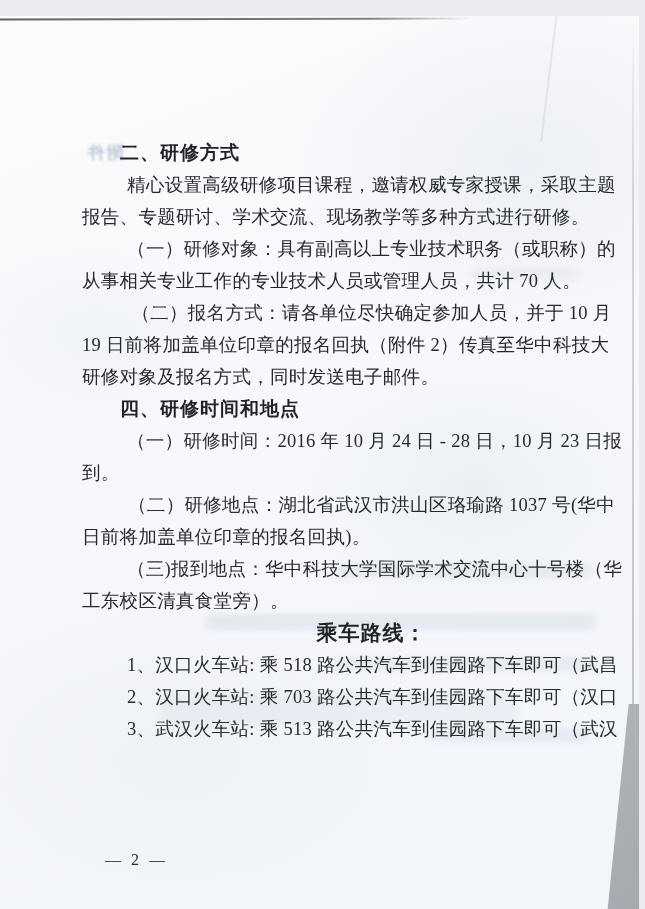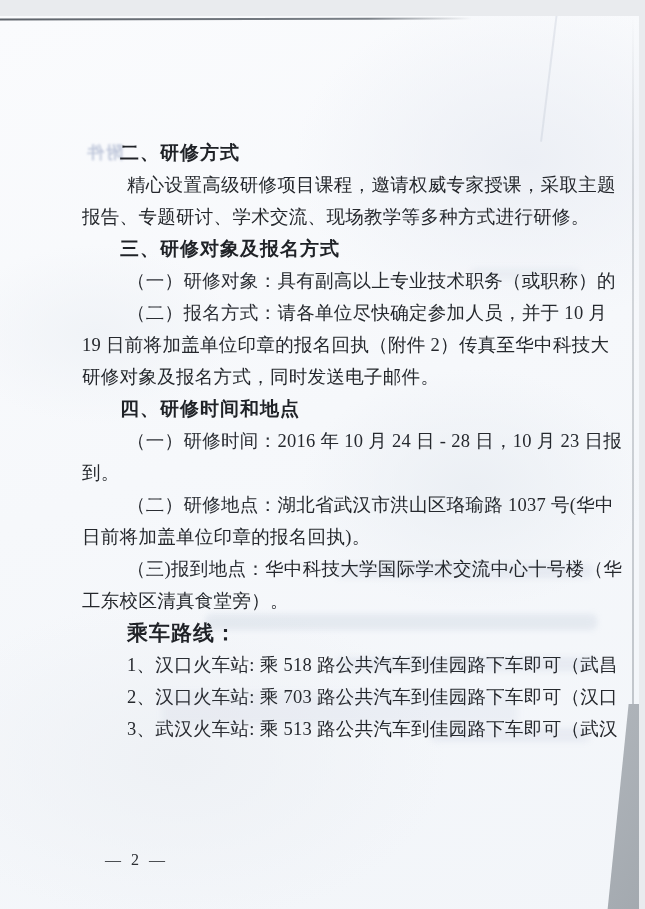--- a/index.html
+++ b/index.html
@@ -35,21 +35,21 @@
   
   .bleed{position:absolute;border-radius:6px;filter:blur(3px);pointer-events:none;}
   .bleed-attachment{
     position:absolute;left:85px;top:125px;font-size:17px;font-weight:bold;
     color:rgba(104,122,168,0.40);filter:blur(1px);
     font-family:"Liberation Sans","DejaVu Sans",sans-serif;letter-spacing:2px;
     transform:scaleX(-1);}
   
   .doc-text{position:absolute;left:82px;top:121px;width:534px;color:#25282d;}
   .line{height:32px;line-height:32px;font-size:18.5px;white-space:nowrap;letter-spacing:0.3px;}
-  .line.indent{padding-left:45px;}
+  .line.indent{padding-left:45px;text-align:center;}
   .line.head{padding-left:38px;font-family:"Liberation Sans","DejaVu Sans",sans-serif;
     font-weight:700;font-size:19px;letter-spacing:1px;color:#1f2227;}
   .line.head2{font-family:"Liberation Sans","DejaVu Sans",sans-serif;
     font-weight:700;font-size:21px;letter-spacing:1px;color:#1f2227;}
   .seg-kai{color:#2a2d33;}
   .page-number{margin-top:10px;padding-left:23px;font-size:16px;letter-spacing:3px;color:#2c2f34;}
 </style>
 </head>
 <body>
 
@@ -61,22 +61,22 @@
   <div class="bleed" style="left:335px;top:641px;width:262px;height:14px;background:rgba(118,138,176,0.10);"></div>
   <div class="bleed" style="left:162px;top:676px;width:356px;height:32px;background:rgba(128,148,182,0.07);"></div>
   <div class="bleed" style="left:430px;top:712px;width:160px;height:14px;background:rgba(118,138,176,0.09);"></div>
   <div class="bleed" style="left:470px;top:252px;width:110px;height:12px;background:rgba(118,138,176,0.07);"></div>
 
   <div class="doc-text">
 
   <div class="line head"><span class="seg-head">二、研修方式</span></div>
       <div class="line indent"><span class="seg-body">精心设置高级研修项目课程，邀请权威专家授课，采取主题</span></div>
       <div class="line"><span class="seg-body">报告、专题研讨、学术交流、现场教学等多种方式进行研修。</span></div>
-      <div class="line head"><span class="seg-head">三、研修对象及报名方式</span></div>
       <div class="line indent"><span class="seg-kai">（一）研修对象：</span><span class="seg-body">具有副高以上专业技术职务（或职称）的</span></div>
+      <div class="line"><span class="seg-body">从事相关专业工作的专业技术人员或管理人员，共计 70 人。</span></div>
       <div class="line indent"><span class="seg-kai">（二）报名方式：</span><span class="seg-body">请各单位尽快确定参加人员，并于 10 月</span></div>
       <div class="line"><span class="seg-body">19 日前将加盖单位印章的报名回执（附件 2）传真至华中科技大</span></div>
       <div class="line"><span class="seg-body">研修对象及报名方式，同时发送电子邮件。</span></div>
       <div class="line head"><span class="seg-head">四、研修时间和地点</span></div>
       <div class="line indent"><span class="seg-kai">（一）研修时间：</span><span class="seg-body">2016 年 10 月 24 日 - 28 日，10 月 23 日报</span></div>
       <div class="line"><span class="seg-body">到。</span></div>
       <div class="line indent"><span class="seg-kai">（二）研修地点：</span><span class="seg-body">湖北省武汉市洪山区珞瑜路 1037 号(华中</span></div>
       <div class="line"><span class="seg-body">日前将加盖单位印章的报名回执)。</span></div>
       <div class="line indent"><span class="seg-kai">（三)报到地点：</span><span class="seg-body">华中科技大学国际学术交流中心十号楼（华</span></div>
       <div class="line"><span class="seg-body">工东校区清真食堂旁）。</span></div>

